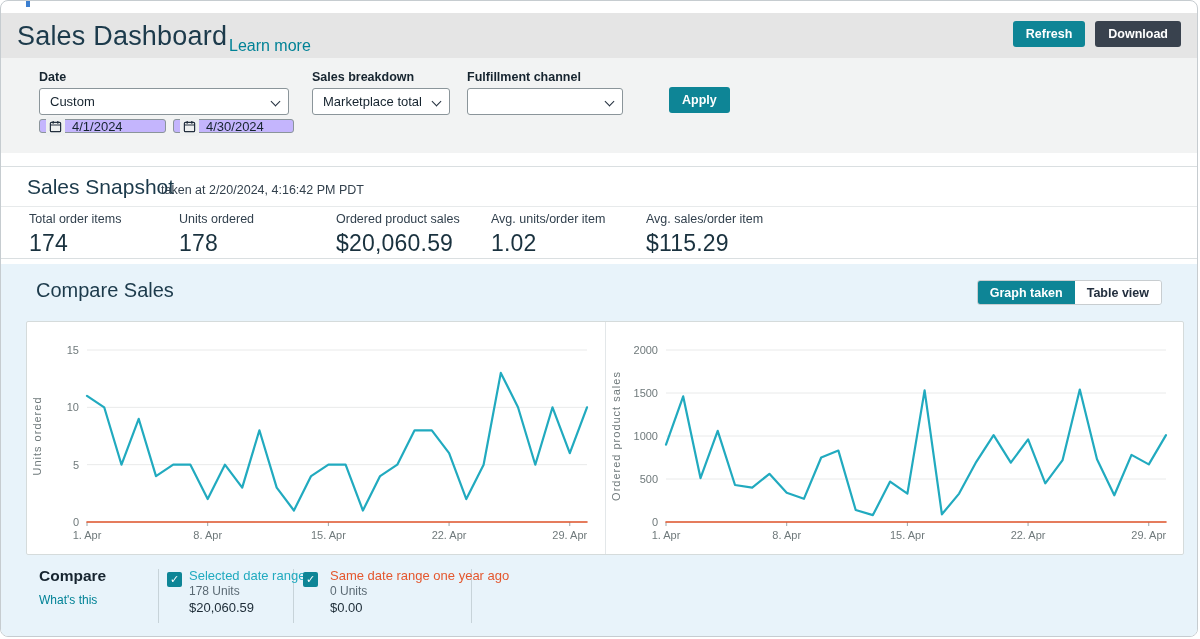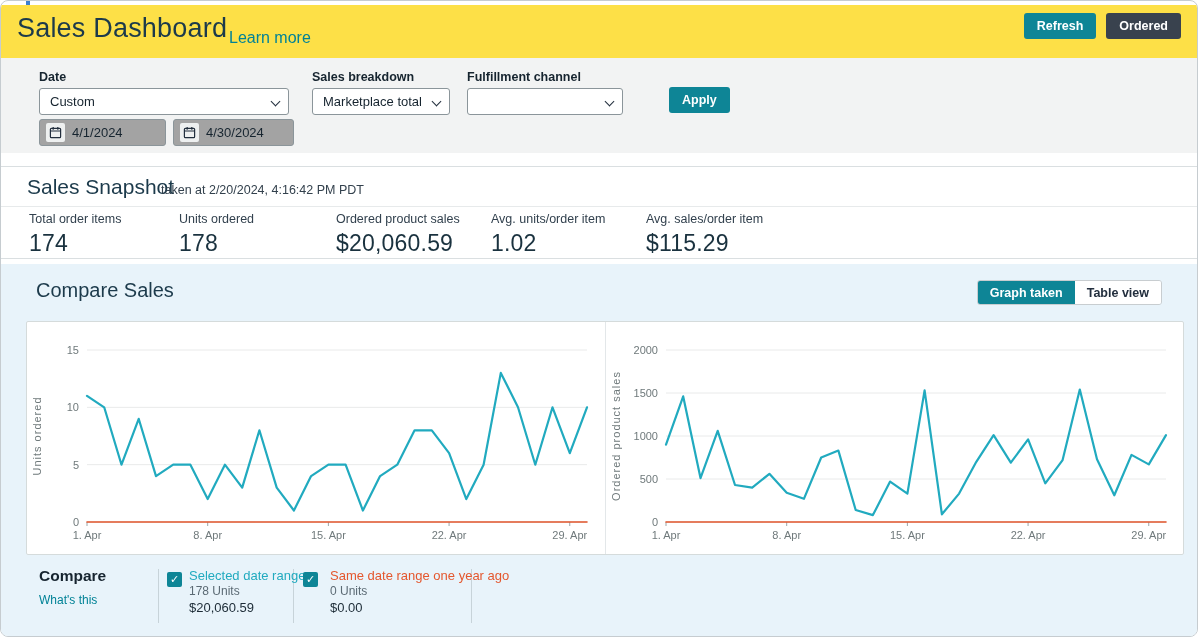--- a/index.html
+++ b/index.html
@@ -1,38 +1,38 @@
 <!DOCTYPE html>
 <html><head>
 <meta charset="utf-8">
 <style>
   * { margin:0; padding:0; box-sizing:border-box; }
   html,body { background:#fff; font-family:"Liberation Sans", sans-serif; }
   .page { position:relative; width:1198px; height:637px; margin:0; background:#fff;
           border:1px solid #c6ccd0; border-radius:8px; overflow:hidden; }
 
   
-  .hdr { position:absolute; top:4px; left:0; right:0; height:57px; background:#fde047; }
+  .hdr { position:absolute; top:12px; left:0; right:0; height:57px; background:#e5e5e5; }
   .hdr-title { position:absolute; left:16px; top:8px; font-size:27px; font-weight:400; color:#1c3a4b; letter-spacing:0.2px; }
   .learn-more { position:absolute; left:228px; top:24px; font-size:16px; color:#008296; text-decoration:none; cursor:pointer;text-align:right; }
   .hdr-actions { position:absolute; right:16px; top:8px; display:flex; gap:10px; }
   .btn { height:26px; padding:0 13px; border:none; border-radius:3px; font-size:12.5px; font-weight:bold;
          color:#fff; cursor:pointer; font-family:"Liberation Sans", sans-serif; }
   .btn-teal { background:#0e8596; }
   .btn-dark { background:#39424e; }
   .stray { position:absolute; left:25px; top:0; width:4px; height:6px; background:#3c7fd0; }
 
   
   .filters { position:absolute; top:57px; left:0; right:0; height:95px; background:#f2f3f3; }
   .flabel { position:absolute; font-size:12.5px; font-weight:bold; color:#16242f; }
   .select { position:absolute; height:27px; background:#fff; border:1px solid #8b959a; border-radius:3px;
             font-size:13px; color:#16242f; display:flex; align-items:center; padding:0 24px 0 10px; cursor:pointer; }
   .chev { position:absolute; right:9px; top:9px; width:7px; height:7px;
           border-left:1.6px solid #232f3e; border-bottom:1.6px solid #232f3e; transform:rotate(-45deg); }
-  .dinput { position:absolute; height:27px; background:#a3a3a3; border:1px solid #8b959a; border-radius:3px;
+  .dinput { position:absolute; height:14px; background:#c4b5fd; border:1px solid #8b959a; border-radius:3px;
             display:flex; align-items:center; padding:0 8px 0 6px; gap:7px; }
   .dinput input { border:none; outline:none; width:100%; font-size:13px; color:#16242f; font-family:"Liberation Sans", sans-serif; background:transparent; }
   .cal { width:19px; height:19px; background:#eef0f0; border-radius:2px; display:flex; align-items:center; justify-content:center; flex:0 0 auto; }
   .apply { position:absolute; left:637px; top:29px; height:26px;margin-left:31px; }
 
   
   .snapshot { position:absolute; top:165px; left:0; right:0; height:93px; background:#fff;
               border-top:1px solid #dadfe1; border-bottom:1px solid #dadfe1; }
   .snap-title { position:absolute; left:26px; top:8px; font-size:21px; color:#1c3a4b; }
   .snap-taken { position:absolute; left:160px; top:16px; font-size:12.5px; color:#33414d; }
@@ -72,21 +72,21 @@
 <body>
 
 <div class="page">
   <div class="stray"></div>
 
   <div class="hdr">
     <div class="hdr-title">Sales Dashboard</div>
     <a class="learn-more">Learn more</a>
     <div class="hdr-actions">
       <button class="btn btn-teal">Refresh</button>
-      <button class="btn btn-dark">Ordered</button>
+      <button class="btn btn-dark">Download</button>
     </div>
   </div>
 
   <div class="filters">
     <div class="flabel" style="left:38px; top:12px;">Date</div>
     <div class="select" style="left:38px; top:30px; width:250px;">
       <span>Custom</span>
       <span class="chev"></span>
     </div>
 

